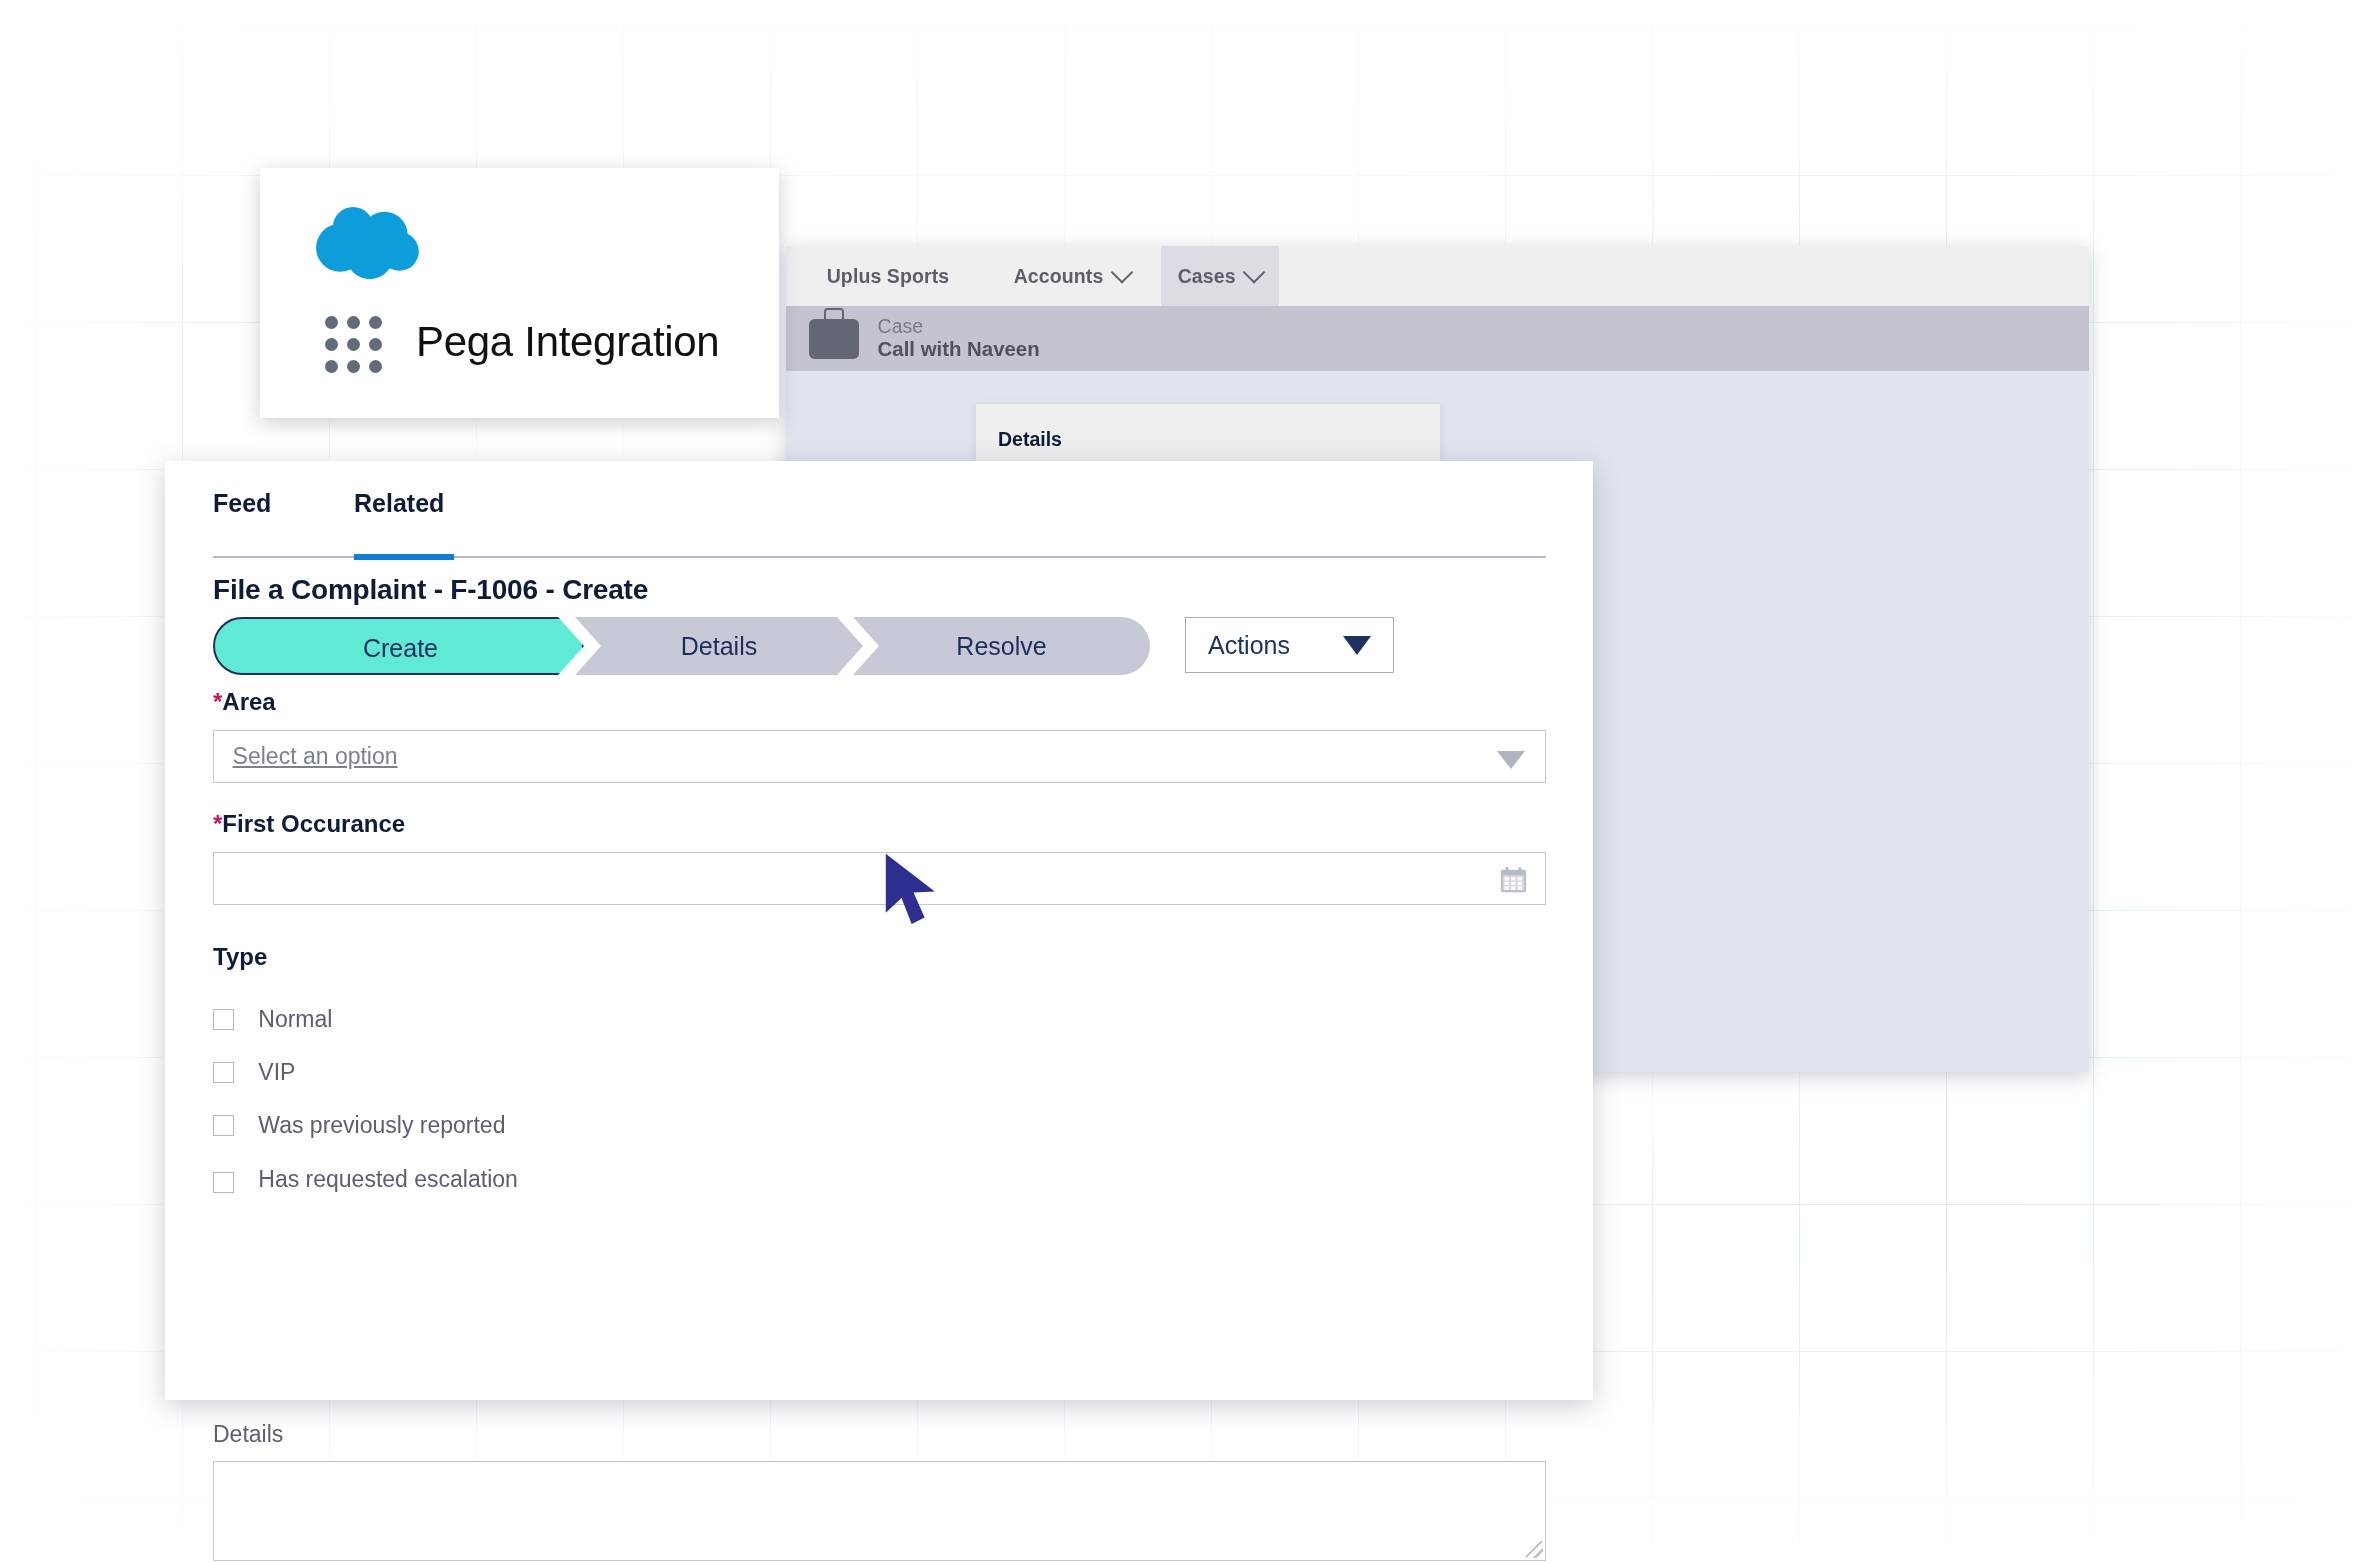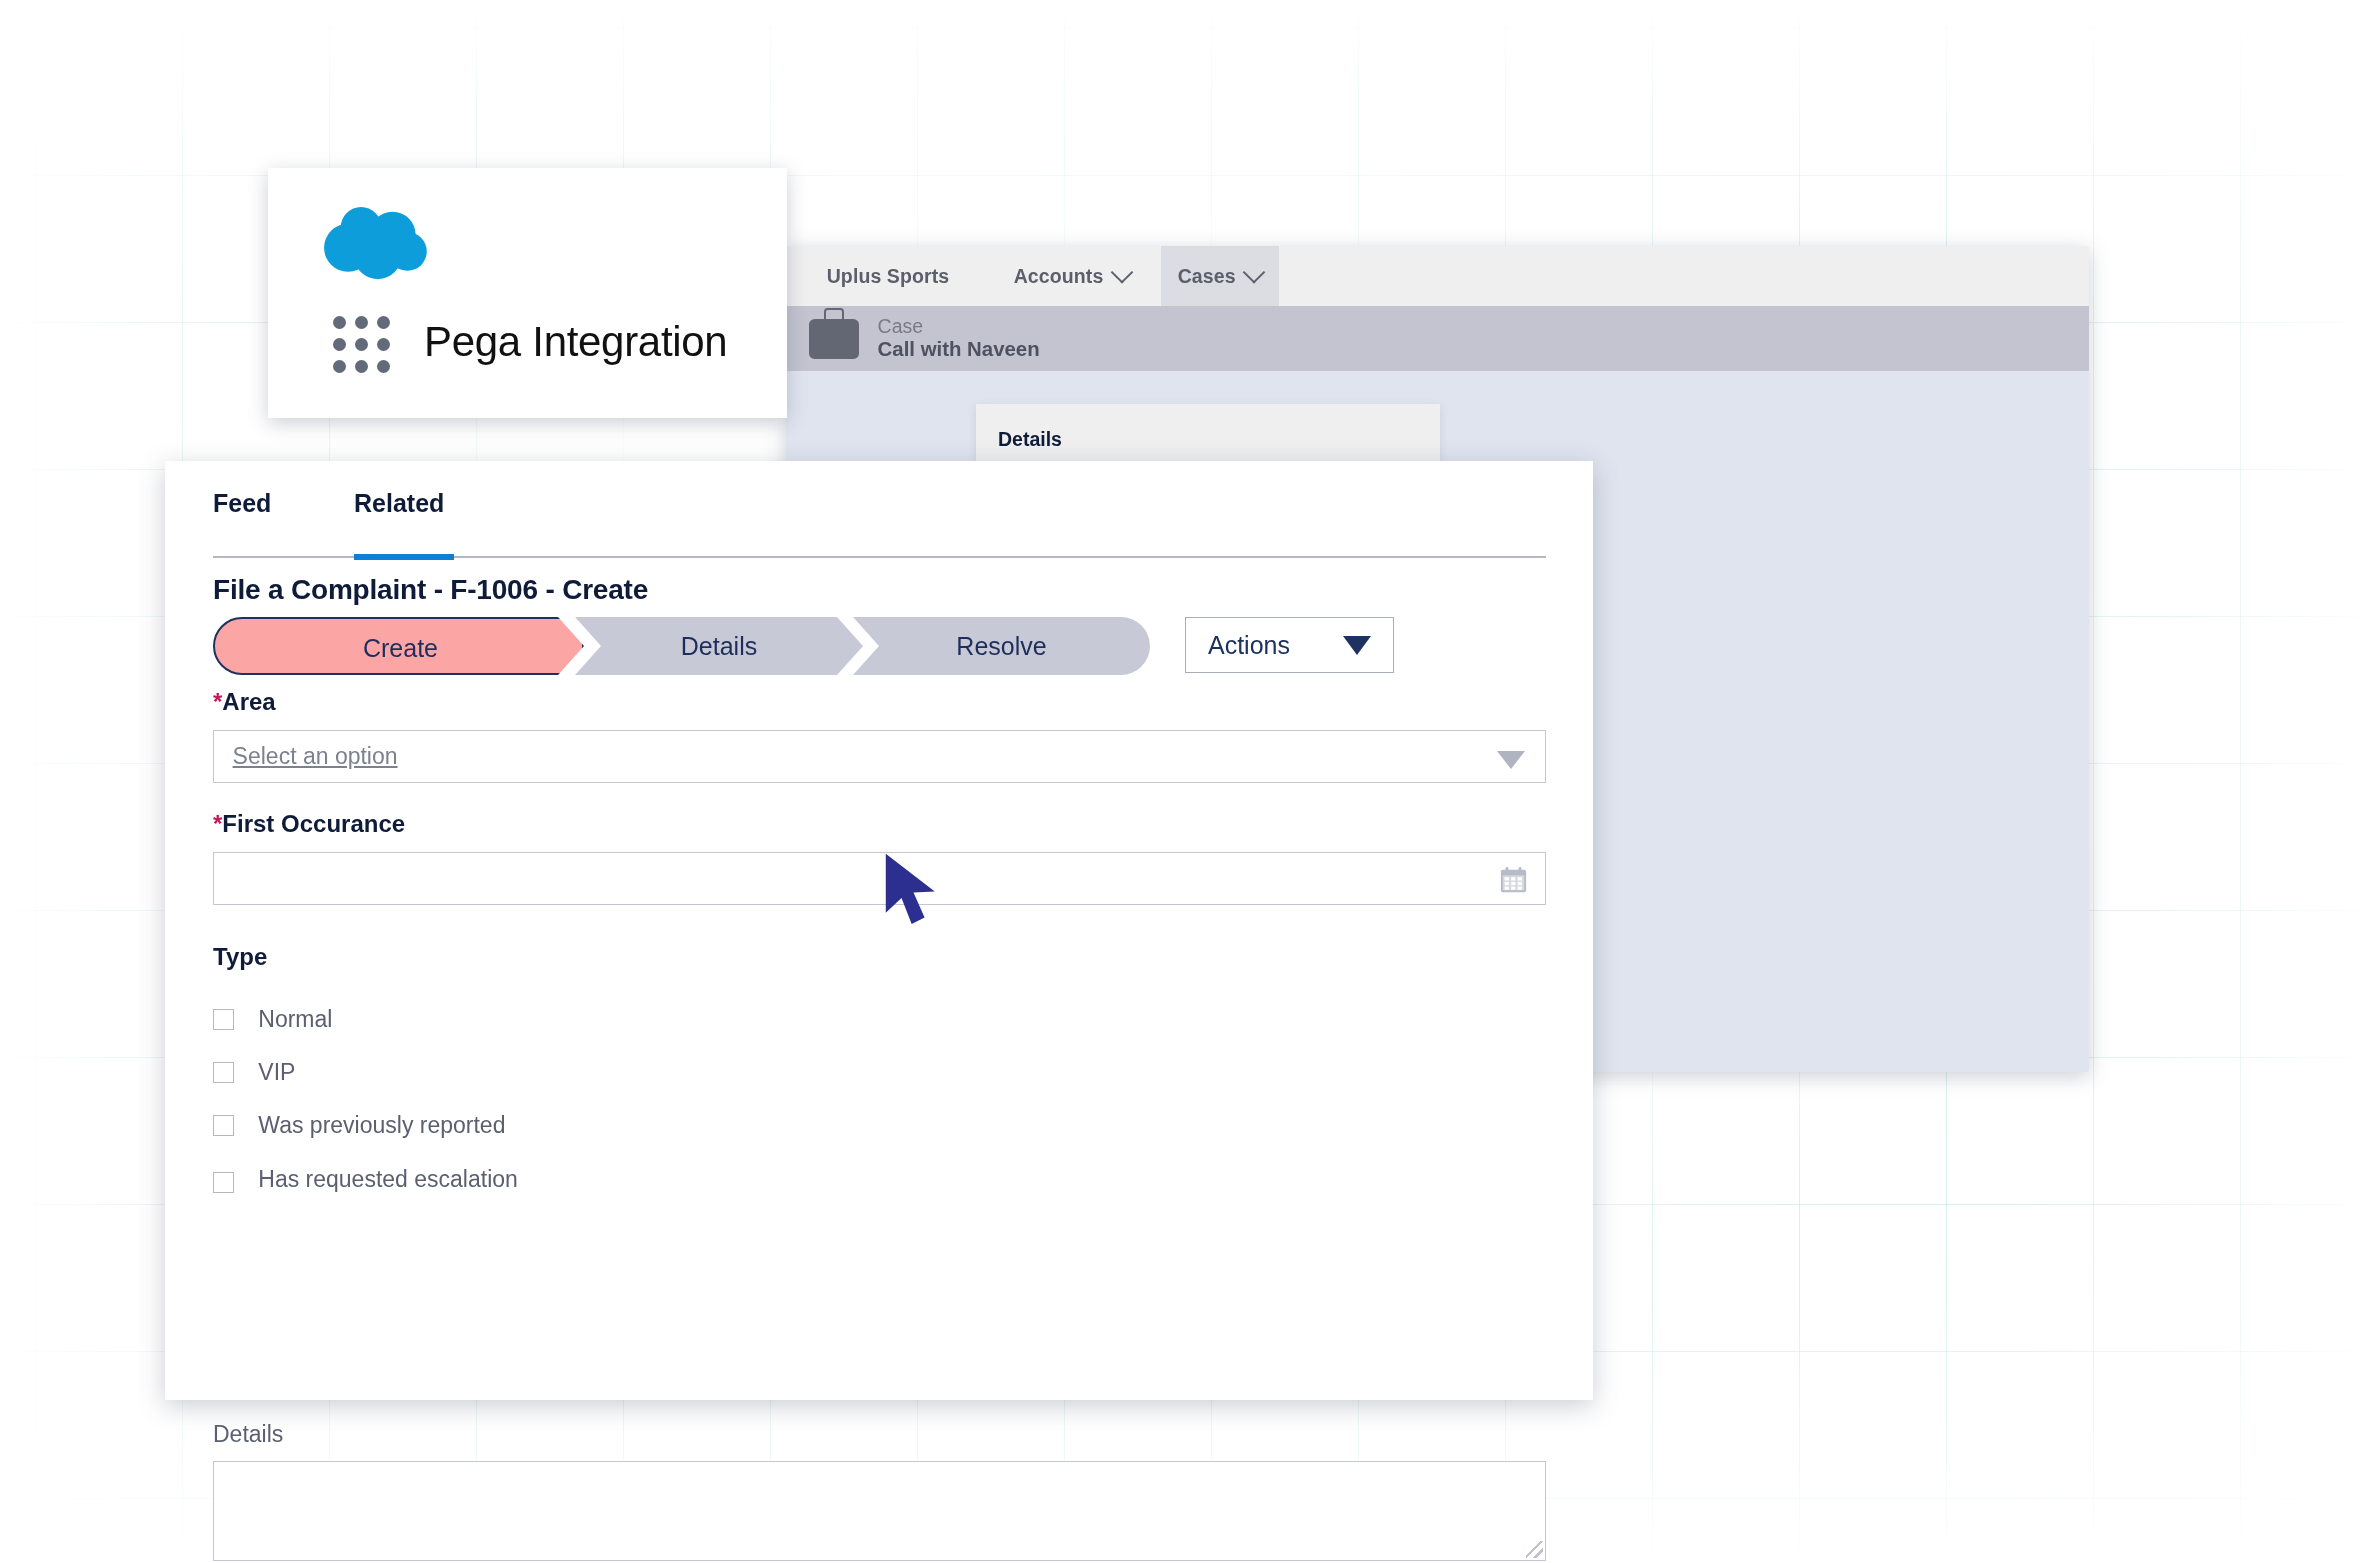--- a/index.html
+++ b/index.html
@@ -163,21 +163,21 @@
   #addl-label {
     margin-left: 17.6px;
     font-size: 17.6px;
     font-weight: bold;
     color: #16234a;
   }
 
   
   #pega-card {
     position: absolute;
-    left: 268px;
+    left: 260px;
     top: 168px;
     width: 519px;
     height: 250px;
     background: #ffffff;
     box-shadow: 0 4.6px 18.6px rgba(90,96,115,0.30);
   }
   #pega-cloud {
     position: absolute;
     left: 52px; top: 39px;
     width: 121px; height: 74px;
@@ -265,21 +265,21 @@
     display: flex;
     align-items: center;
     justify-content: center;
     font-size: 25px;
     color: #1d2d5c;
     cursor: pointer;
   }
   .stage-bg { background: #c7c9d6; }
   #stage-create {
     left: 0; width: 371px;
-    background: #fca5a5;
+    background: #5eead4;
     border: 2.8px solid #1d3260;
     border-radius: 29px 0 0 29px;
     box-sizing: border-box;
     clip-path: polygon(0 0, 345px 0, 371px 50%, 345px 100%, 0 100%);
     z-index: 3;
   }
   #stage-create-inner {
     position: absolute;
     left: 0; top: 0;
     width: 371px; height: 58px;

